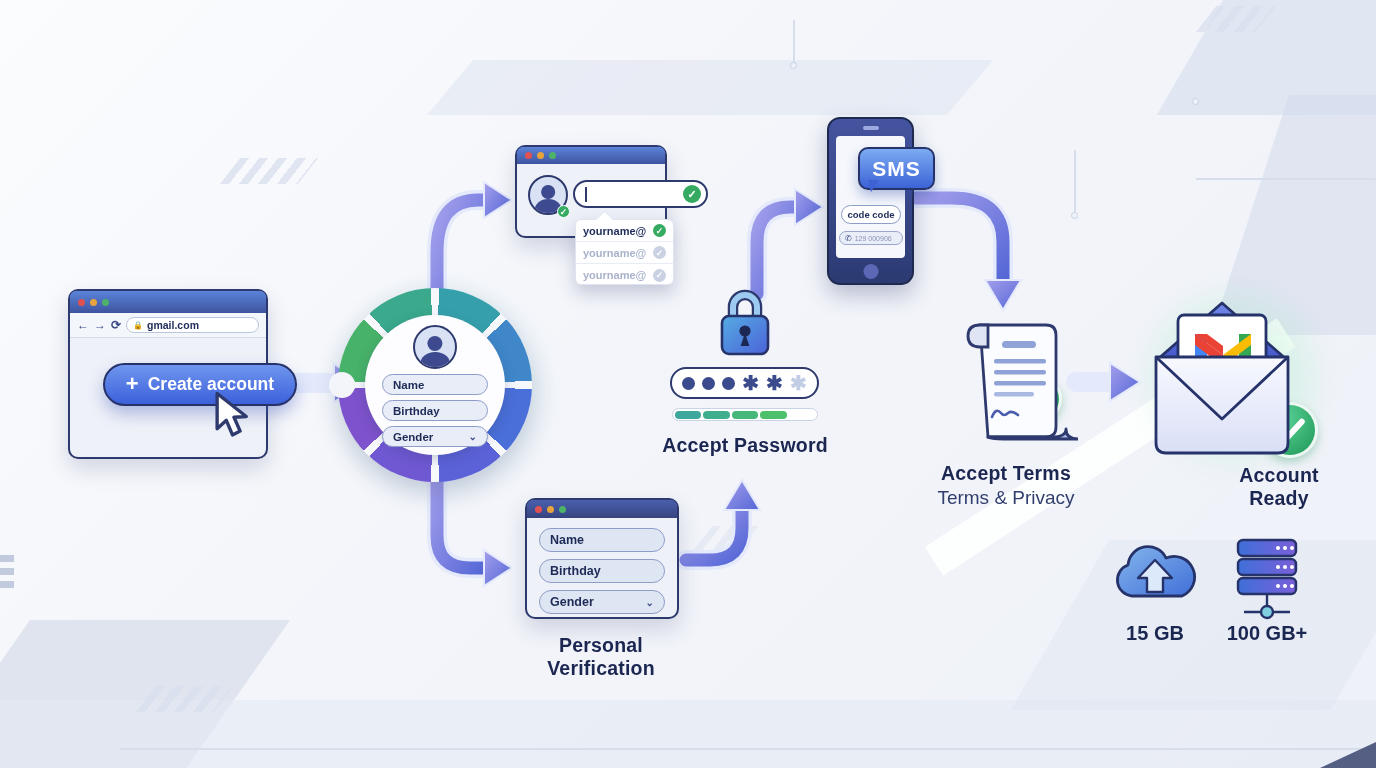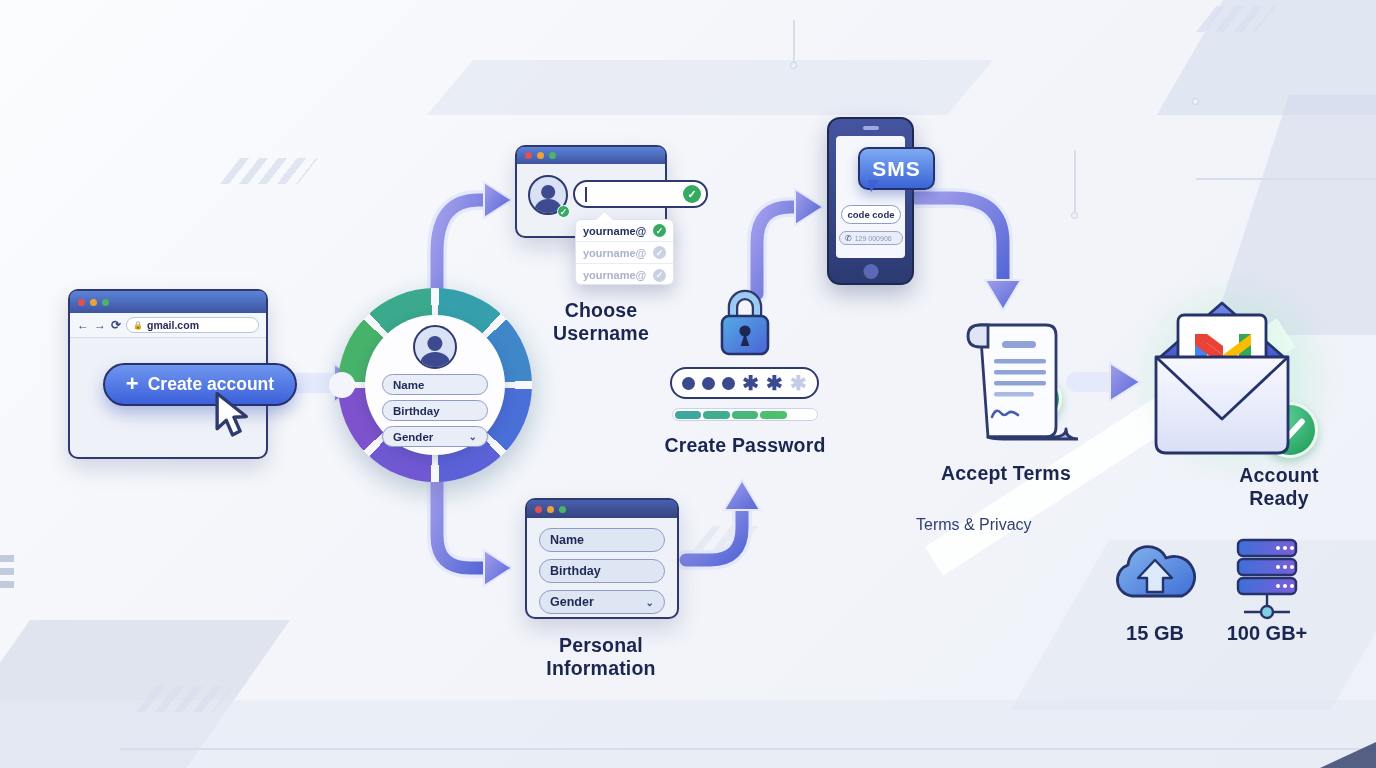--- a/index.html
+++ b/index.html
@@ -23,21 +23,21 @@
   .titlebar { position:absolute; top:0; left:0; right:0; background:linear-gradient(180deg,#5b83d9,#3e549f);
               border-radius:6px 6px 0 0; display:flex; align-items:center; padding-left:8px; gap:5px; }
   .dot { width:7px; height:7px; border-radius:50%; }
   .dot.r{background:#e05252;} .dot.y{background:#e8a33d;} .dot.g{background:#4db368;}
 
   .pill-field { background:#dfe6f3; border:1.5px solid #8e9cc8; border-radius:12px;
                 display:flex; align-items:center; padding:0 10px; font-weight:bold; color:#1d2a56; }
 
   .step-label { position:absolute; text-align:center; font-weight:bold; color:#1b2651;
                 font-size:19.5px; line-height:23px; letter-spacing:.2px; }
-  .step-sub { position:absolute; text-align:left; color:#323f6e; font-size:16px;margin-top:29px; }
+  .step-sub { position:absolute; text-align:center; color:#323f6e; font-size:19px; }
 
   .check-circle { position:absolute; border-radius:50%;
                   background:radial-gradient(circle at 32% 28%,#5ed49b,#2aa463 78%);
                   border:3px solid rgba(255,255,255,.9); box-shadow:0 4px 10px rgba(42,150,95,.35);
                   display:flex; align-items:center; justify-content:center; }
 
   
   #browser { left:68px; top:289px; width:200px; height:170px; }
   #browser .titlebar { height:22px; }
   #browser .toolbar { position:absolute; top:22px; left:0; right:0; height:25px; background:#f3f6fb;
@@ -272,24 +272,20 @@
     </div>
     <div class="sugg inactive">
       <span class="txt">yourname@</span>
       <span class="mini-check off">✓</span>
     </div>
     <div class="sugg inactive">
       <span class="txt">yourname@</span>
       <span class="mini-check off">✓</span>
     </div>
   </div>
-  <div class="step-label" style="left:511px;top:299px;width:180px;">
-    <div>Choose</div>
-      <div>Username</div>
-  </div>
 
   <div id="phone">
     <div class="speaker"></div>
     <div class="screen"></div>
     <div class="homebtn"></div>
   </div>
   <div id="sms-bubble">
       <span>SMS</span>
     </div>
   <div id="code-pill">
@@ -322,21 +318,21 @@
       <span class="pw-ast faded">✱</span>
     </div>
   <div id="pw-meter">
       <div class="seg" style="background: rgb(63, 168, 158);"></div>
       <div class="seg" style="background: rgb(63, 174, 142);"></div>
       <div class="seg" style="background: rgb(69, 184, 122);"></div>
       <div class="seg" style="background: rgb(76, 192, 106);"></div>
       <div class="seg" style="background: transparent;"></div>
     </div>
   <div class="step-label" style="left:655px;top:434px;width:180px;">
-    <div>Create Password</div>
+    <div>Accept Password</div>
   </div>
 
   <svg class="absvg" style="left:958px;top:315px;z-index:4;" width="120" height="140" viewBox="0 0 120 140">
     <path d="M22,10 h66 q10,0 10,10 v92 q0,10 -10,10 h-58 z" fill="#fbfcff" stroke="#2e3a6e" stroke-width="2.8"></path>
     <path d="M22,10 q-12,0 -12,11 q0,11 12,11 l8,0 l0,-22 z" fill="#dfe5f4" stroke="#2e3a6e" stroke-width="2.8"></path>
     <path d="M30,122 h64 q14,0 14,-8 q0,10 12,10 h-74 q-14,0 -16,-2 z" fill="#aebbea" stroke="#2e3a6e" stroke-width="2.8" stroke-linejoin="round"></path>
     <rect x="44" y="26" width="34" height="7" rx="3.5" fill="#8fa3d8"></rect>
     <rect x="36" y="44" width="52" height="4.5" rx="2" fill="#8fa3d8"></rect>
     <rect x="36" y="55" width="52" height="4.5" rx="2" fill="#8fa3d8"></rect>
     <rect x="36" y="66" width="52" height="4.5" rx="2" fill="#8fa3d8"></rect>
@@ -400,21 +396,21 @@
           <span>Birthday</span>
         </div>
       <div class="pill-field" style="width:126px;height:24px;font-size:12.5px;">
         <span>Gender</span>
         <span class="chev">⌄</span>
       </div>
     </div>
   </div>
   <div class="step-label" style="left:511px;top:634px;width:180px;">
     <div>Personal</div>
-      <div>Information</div>
+      <div>Verification</div>
   </div>
 
   <svg class="absvg" style="left:1110px;top:536px;" width="90" height="68" viewBox="0 0 90 68">
     <defs>
         <linearGradient id="cloudg" x1="0" y1="0" x2="1" y2="1">
       <stop offset="0" stop-color="#85b6ec"></stop>
           <stop offset="1" stop-color="#3f6fd8"></stop>
         </linearGradient>
       </defs>
     <path d="M22,60 a16,16 0 0 1 -4,-31 a20,20 0 0 1 38,-7 a15,15 0 0 1 16,38 z" fill="url(#cloudg)" stroke="#26336b" stroke-width="2.8" stroke-linejoin="round"></path>

